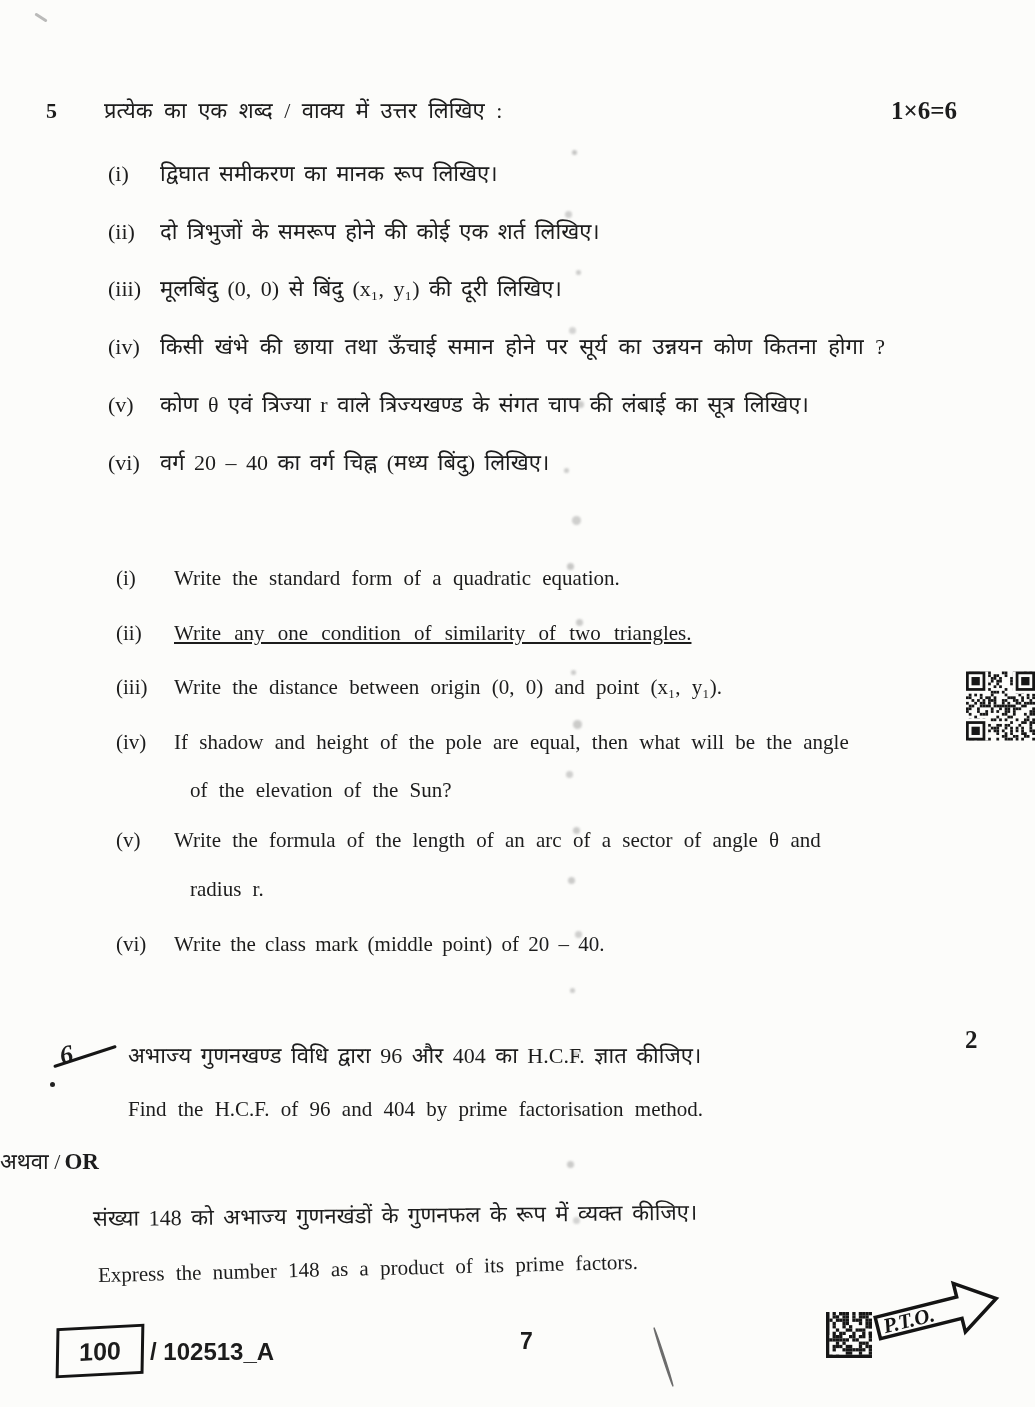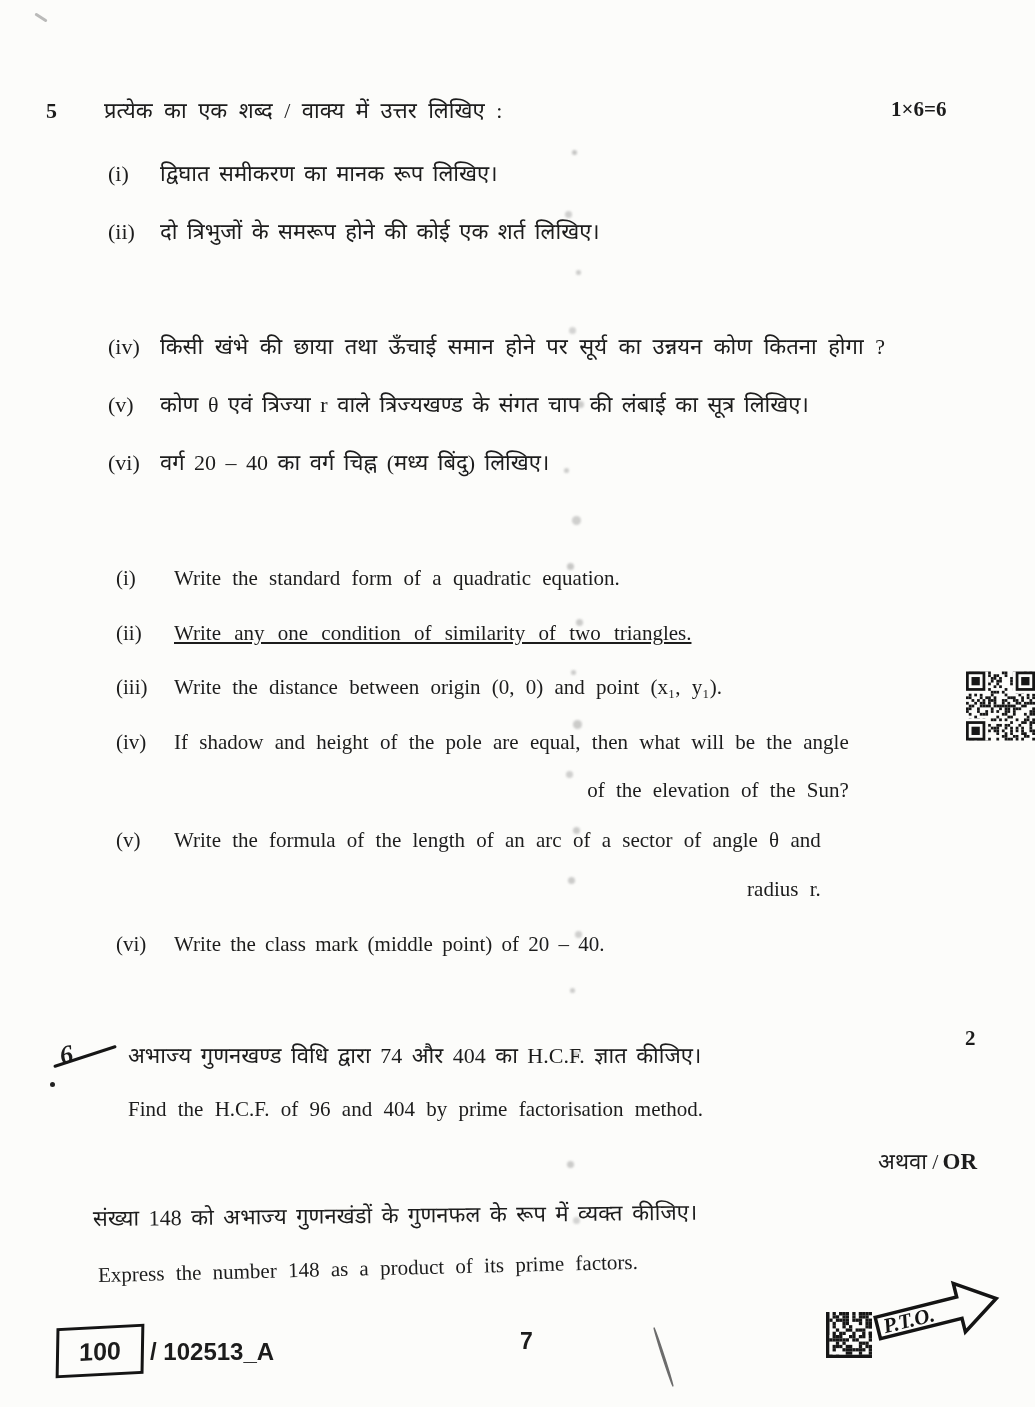--- a/index.html
+++ b/index.html
@@ -10,29 +10,29 @@
   }
   .abs{position:absolute;white-space:nowrap;}
   .hi{font-size:22px;line-height:1.25;}
   .en{font-size:21px;line-height:1.25;}
   .bold{font-weight:bold;}
   .lab-hi{display:inline-block;width:52px;}
   .lab-en{display:inline-block;width:58px;}
   .ws4{word-spacing:4px;}
   .ws6{word-spacing:6px;}
   .ws8{word-spacing:8px;}
-  .marks{font-weight:bold;font-size:21px;}
-  .cont-line{margin-left:74px;text-align:right;}
+  .marks{font-weight:bold;font-size:25px;}
+  .cont-line{margin-left:74px;}
   
   .q6num{font-size:26px;font-weight:bold;font-style:italic;transform:rotate(-12deg);display:inline-block;}
   .penstroke{position:absolute;left:52px;top:1055px;width:66px;height:3px;background:#161616;
     transform:rotate(-18deg);border-radius:2px;}
   .pendot{position:absolute;left:50px;top:1082px;width:5px;height:5px;background:#222;border-radius:50%;}
   
-  .orline{left:0;width:977px;text-align:right;}
+  .orline{left:0;width:977px;text-align:left;}
   
   .tilt1{transform:rotate(-0.6deg);transform-origin:left center;}
   .tilt2{transform:rotate(-1.4deg);transform-origin:left center;}
   
   .codebox{
     position:absolute;left:56px;top:1326px;width:82px;height:44px;
     border:3px solid #141414;transform:rotate(-3deg) skewX(-4deg);
     display:flex;align-items:center;justify-content:center;
     font-family:"Liberation Sans","DejaVu Sans",sans-serif;font-weight:bold;font-size:25px;
   }
@@ -67,20 +67,23 @@
 
   <div class="abs hi bold" style="left:46px;top:97px;">5</div>
   <div class="abs hi ws6" style="left:104px;top:97px;">प्रत्येक का एक शब्द / वाक्य में उत्तर लिखिए :</div>
   <div class="abs marks" style="left:891px;top:97px;">1×6=6</div>
 
   <div class="abs hi ws4" style="left:108px;top:160px;">
     <span class="lab-hi">(i)</span><span>द्विघात समीकरण का मानक रूप लिखिए।</span>
   </div>
   <div class="abs hi ws4" style="left:108px;top:218px;">
     <span class="lab-hi">(ii)</span><span>दो त्रिभुजों के समरूप होने की कोई एक शर्त लिखिए।</span>
+  </div>
+  <div class="abs hi ws4" style="left:108px;top:275px;">
+    <span class="lab-hi">(iii)</span><span>मूलबिंदु (0, 0) से बिंदु (x₁, y₁) की दूरी लिखिए।</span>
   </div>
   <div class="abs hi ws6" style="left:108px;top:333px;">
     <span class="lab-hi">(iv)</span><span>किसी खंभे की छाया तथा ऊँचाई समान होने पर सूर्य का उन्नयन कोण कितना होगा ?</span>
   </div>
   <div class="abs hi ws4" style="left:108px;top:391px;">
     <span class="lab-hi">(v)</span><span>कोण θ एवं त्रिज्या r वाले त्रिज्यखण्ड के संगत चाप की लंबाई का सूत्र लिखिए।</span>
   </div>
   <div class="abs hi ws4" style="left:108px;top:449px;">
     <span class="lab-hi">(vi)</span><span>वर्ग 20 – 40 का वर्ग चिह्न (मध्य बिंदु) लिखिए।</span>
   </div>
@@ -382,21 +385,21 @@
       <rect x="0" y="18" width="7" height="7" fill="#161616"></rect>
       <rect x="1" y="19" width="5" height="5" fill="#fcfcfa"></rect>
       <rect x="2" y="20" width="3" height="3" fill="#161616"></rect>
     </svg>
 
   <div class="abs" style="left:60px;top:1040px;">
     <span class="q6num">6</span>
   </div>
   <div class="penstroke"></div>
   <div class="pendot"></div>
-  <div class="abs hi ws4" style="left:128px;top:1042px;">अभाज्य गुणनखण्ड विधि द्वारा 74 और 404 का H.C.F. ज्ञात कीजिए।</div>
+  <div class="abs hi ws4" style="left:128px;top:1042px;">अभाज्य गुणनखण्ड विधि द्वारा 96 और 404 का H.C.F. ज्ञात कीजिए।</div>
   <div class="abs marks" style="left:965px;top:1026px;">2</div>
   <div class="abs en ws6" style="left:128px;top:1096px;">Find the H.C.F. of 96 and 404 by prime factorisation method.</div>
 
   <div class="abs orline" style="top:1148px;">
     <span class="hi">अथवा /</span>
     <span class="en bold" style="font-size:23px;">OR</span>
   </div>
 
   <div class="abs hi ws4 tilt1" style="left:93px;top:1205px;">संख्या 148 को अभाज्य गुणनखंडों के गुणनफल के रूप में व्यक्त कीजिए।</div>
   <div class="abs en ws6 tilt2" style="left:98px;top:1262px;">Express the number 148 as a product of its prime factors.</div>

